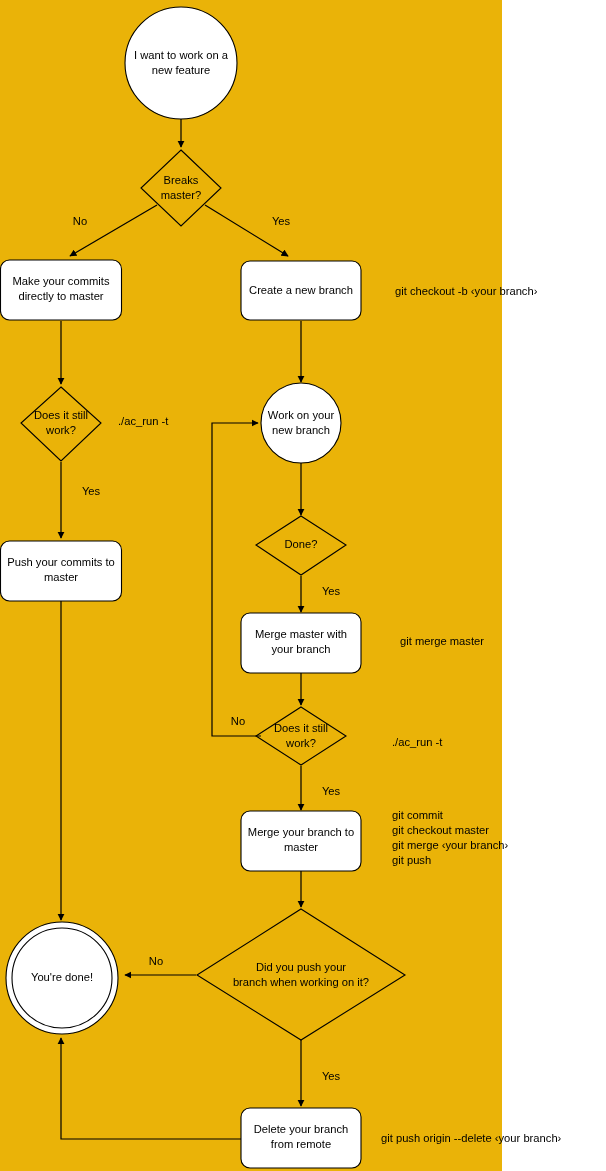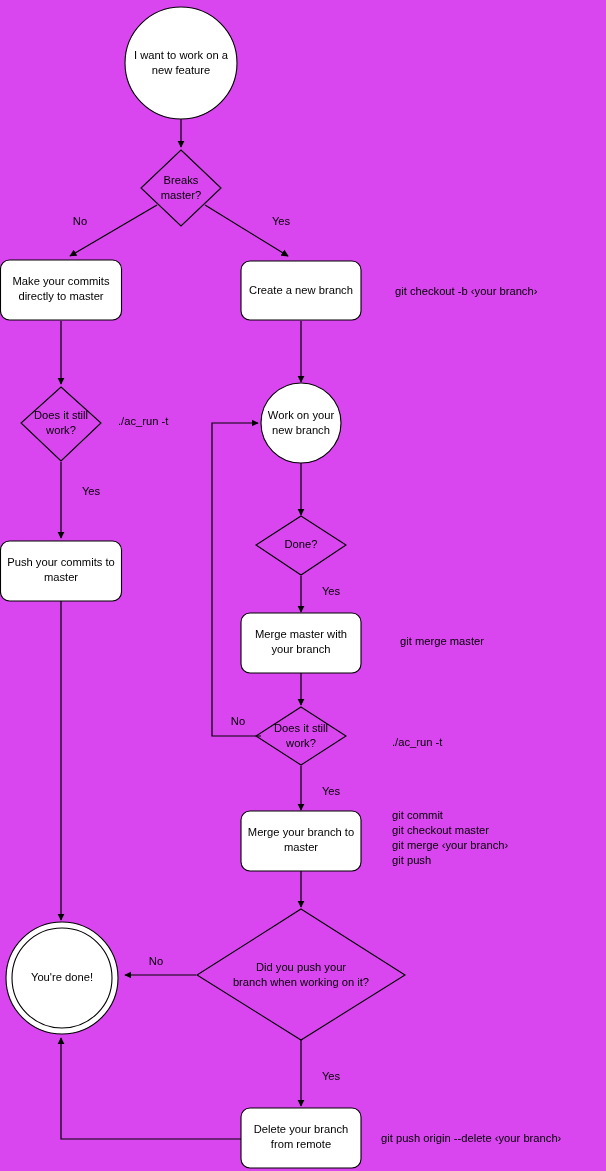--- a/index.html
+++ b/index.html
@@ -2,23 +2,23 @@
 <html><head>
 <meta charset="utf-8">
 <style>
   html, body {
     margin: 0;
     padding: 0;
     background: #ffffff;
   }
   #flow-root {
     position: relative;
-    width: 606px;
+    width: 502px;
     height: 1171px;
-    background: #d946ef;
+    background: #eab308;
     font-family: "Liberation Sans", sans-serif;
   }
   svg#flow-svg {
     display: block;
     width: 606px;
     height: 1171px;
   }
   .node-shape {
     fill: #ffffff;
     stroke: #000000;

